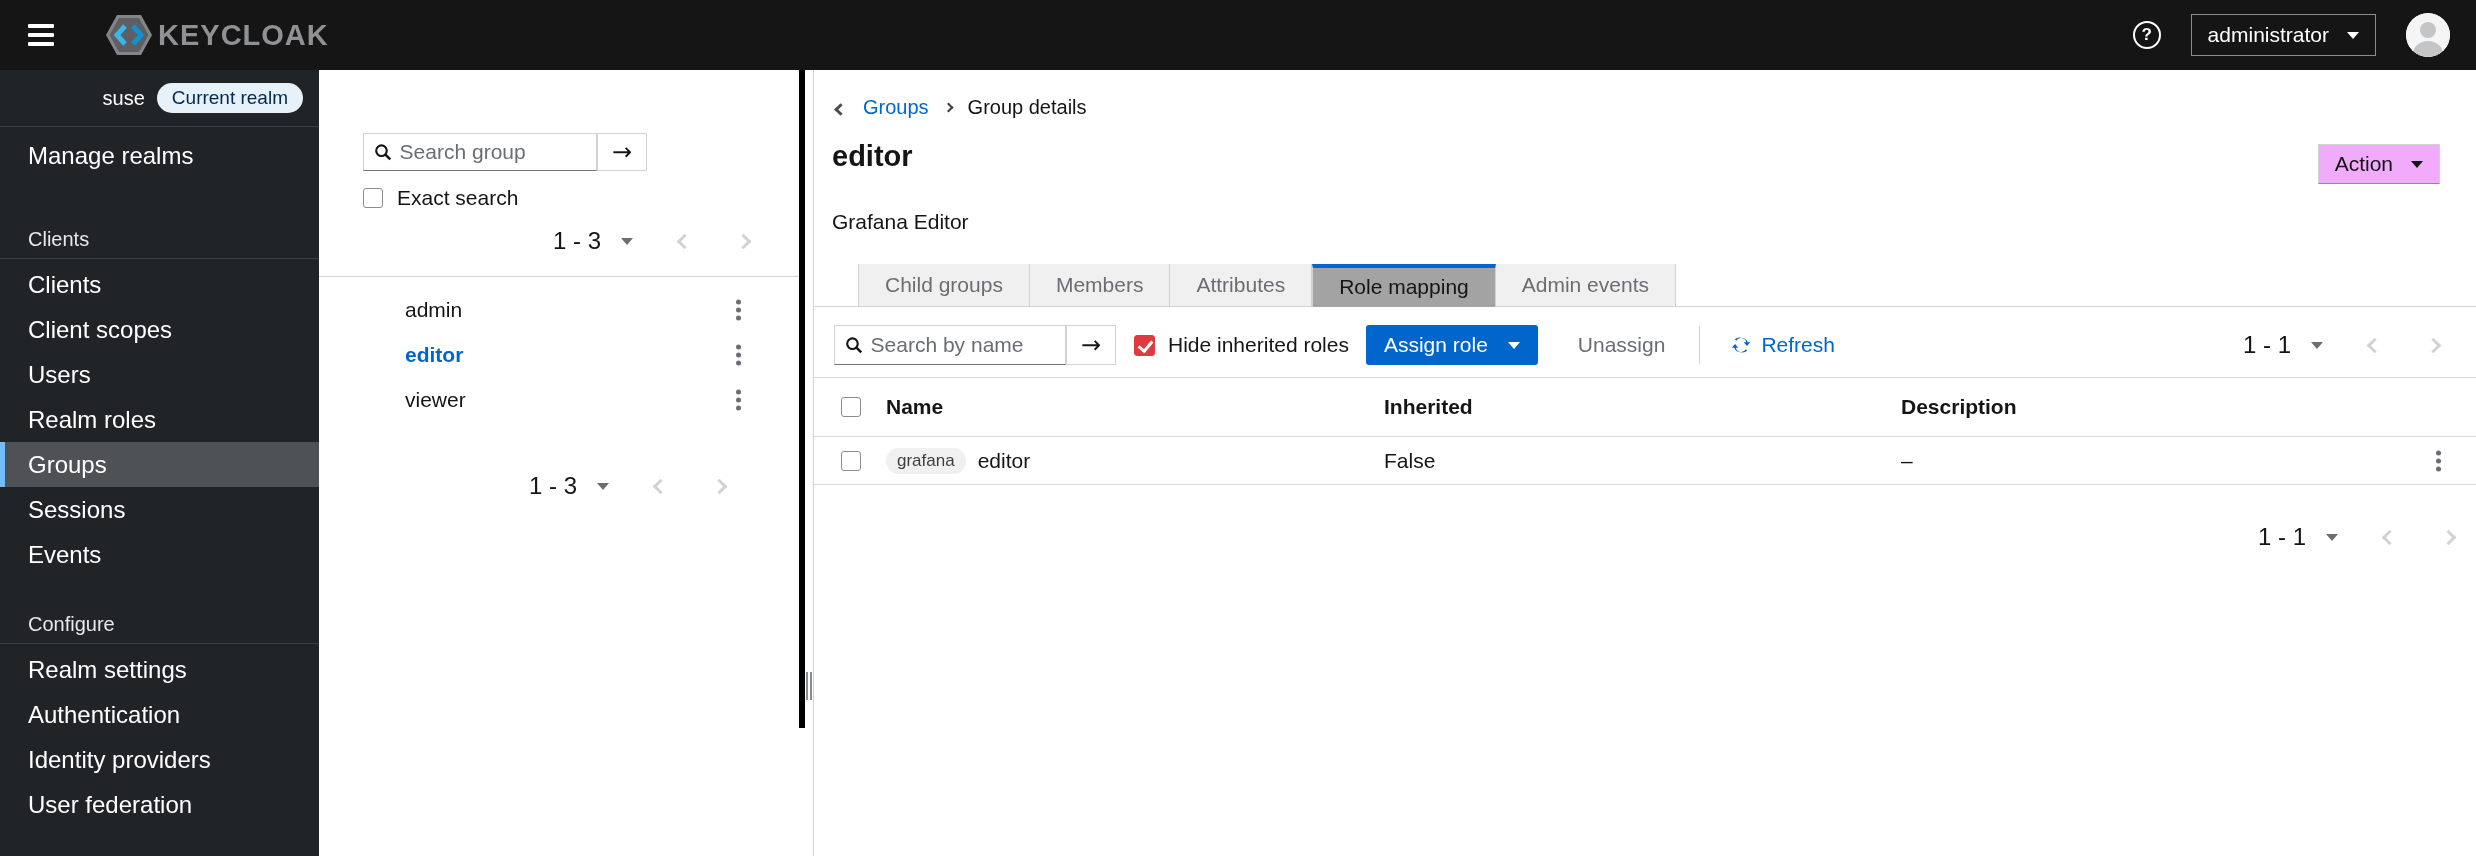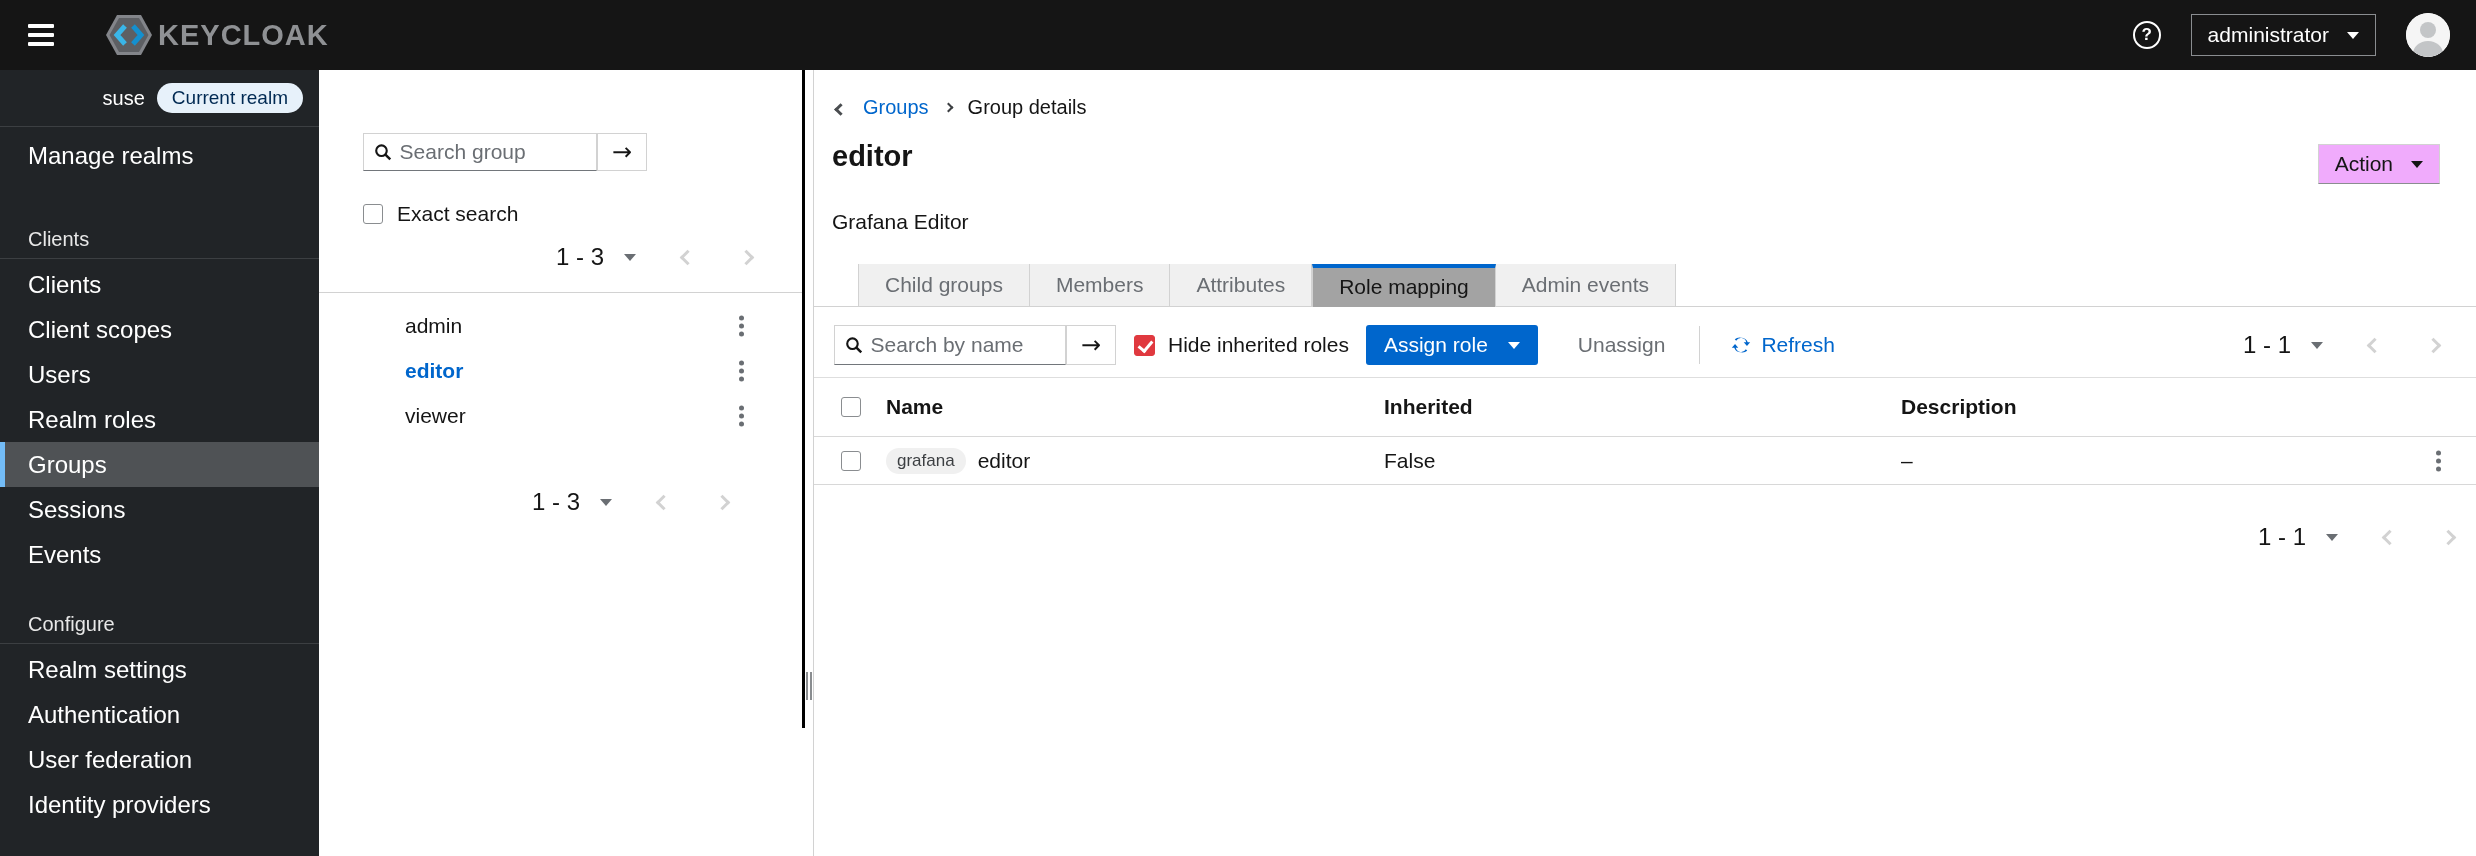--- a/index.html
+++ b/index.html
@@ -31,30 +31,30 @@
   .nav-item { font-size:24px; color:#fff; line-height:45px; padding:0 28px; cursor:pointer; white-space:nowrap; }
   .nav-item.standalone { margin-top:6px; }
   .nav-section { margin-top:42px; }
   .nav-section.second { margin-top:28px; }
   .section-label { font-size:20px; color:#e8e8e8; padding:0 28px; line-height:38px; border-bottom:1px solid #3c3f42; }
   .nav-list { padding-top:3px; }
   .nav-item.current { background:#4f5255; border-left:5px solid #73bcf7; padding-left:23px; }
 
   
   .groups-panel { position:absolute; left:319px; top:70px; width:486px; height:658px; background:#fff;
-                  border-right:3px solid #000000; }
+                  border-right:6px solid #000000; }
   .gp-inner { padding:63px 0 0 44px; }
   .search-control { display:flex; height:38px; width:284px; }
   .search-input-wrap { flex:1; display:flex; align-items:center; border:1px solid #d2d2d2; border-bottom:1px solid #72767b; background:#fff; padding:0 10px; gap:8px; }
   .search-input-wrap input { border:none; outline:none; width:100%; font-family:"Liberation Sans",sans-serif; font-size:21px; color:#151515; }
   .search-input-wrap input::placeholder { color:#6a6e73; }
   .search-go { width:50px; border:1px solid #d2d2d2; border-left:1px solid #d2d2d2; background:#fff;
                display:flex; align-items:center; justify-content:center; font-size:24px; color:#151515; cursor:pointer;
                font-family:"DejaVu Sans","Liberation Sans",sans-serif; }
-  .exact-row { display:flex; align-items:center; gap:14px; margin-top:31px; }
+  .exact-row { display:flex; align-items:center; gap:14px; margin-top:15px; }
   .checkbox { width:20px; height:20px; border:1px solid #8a8d90; border-radius:3px; background:#fff; cursor:pointer; }
   .exact-label { font-size:21px; }
   .pager { display:flex; align-items:center; }
   .pager-range { font-size:24px; font-weight:400; }
   .pager .caret { color:#6a6e73; margin-left:20px; cursor:pointer; }
   .chev { width:11px; height:11px; border-right:3px solid #d2d2d2; border-top:3px solid #d2d2d2; display:inline-block; }
   .chev.left { transform:rotate(-135deg); }
   .chev.right { transform:rotate(45deg); }
   .chev.dark { border-color:#4a4d50; width:9px; height:9px; }
   .chev.sep { border-color:#3c3f42; width:7px; height:7px; border-width:2px; }
@@ -188,22 +188,22 @@
         <div class="nav-item">Sessions</div>
         <div class="nav-item">Events</div>
       </div>
     </div>
 
     <div class="nav-section second">
       <div class="section-label">Configure</div>
       <div class="nav-list">
         <div class="nav-item">Realm settings</div>
         <div class="nav-item">Authentication</div>
+        <div class="nav-item">Identity providers</div>
         <div class="nav-item">User federation</div>
-        <div class="nav-item">Identity providers</div>
       </div>
     </div>
   </nav>
 
   <section class="groups-panel">
     <div class="gp-inner">
       <div class="search-control">
         <div class="search-input-wrap">
           <svg class="icon-svg" width="20" height="20" viewBox="0 0 20 20">
             <circle cx="8.5" cy="8.5" r="6" fill="none" stroke="#151515" stroke-width="2.4"></circle>

